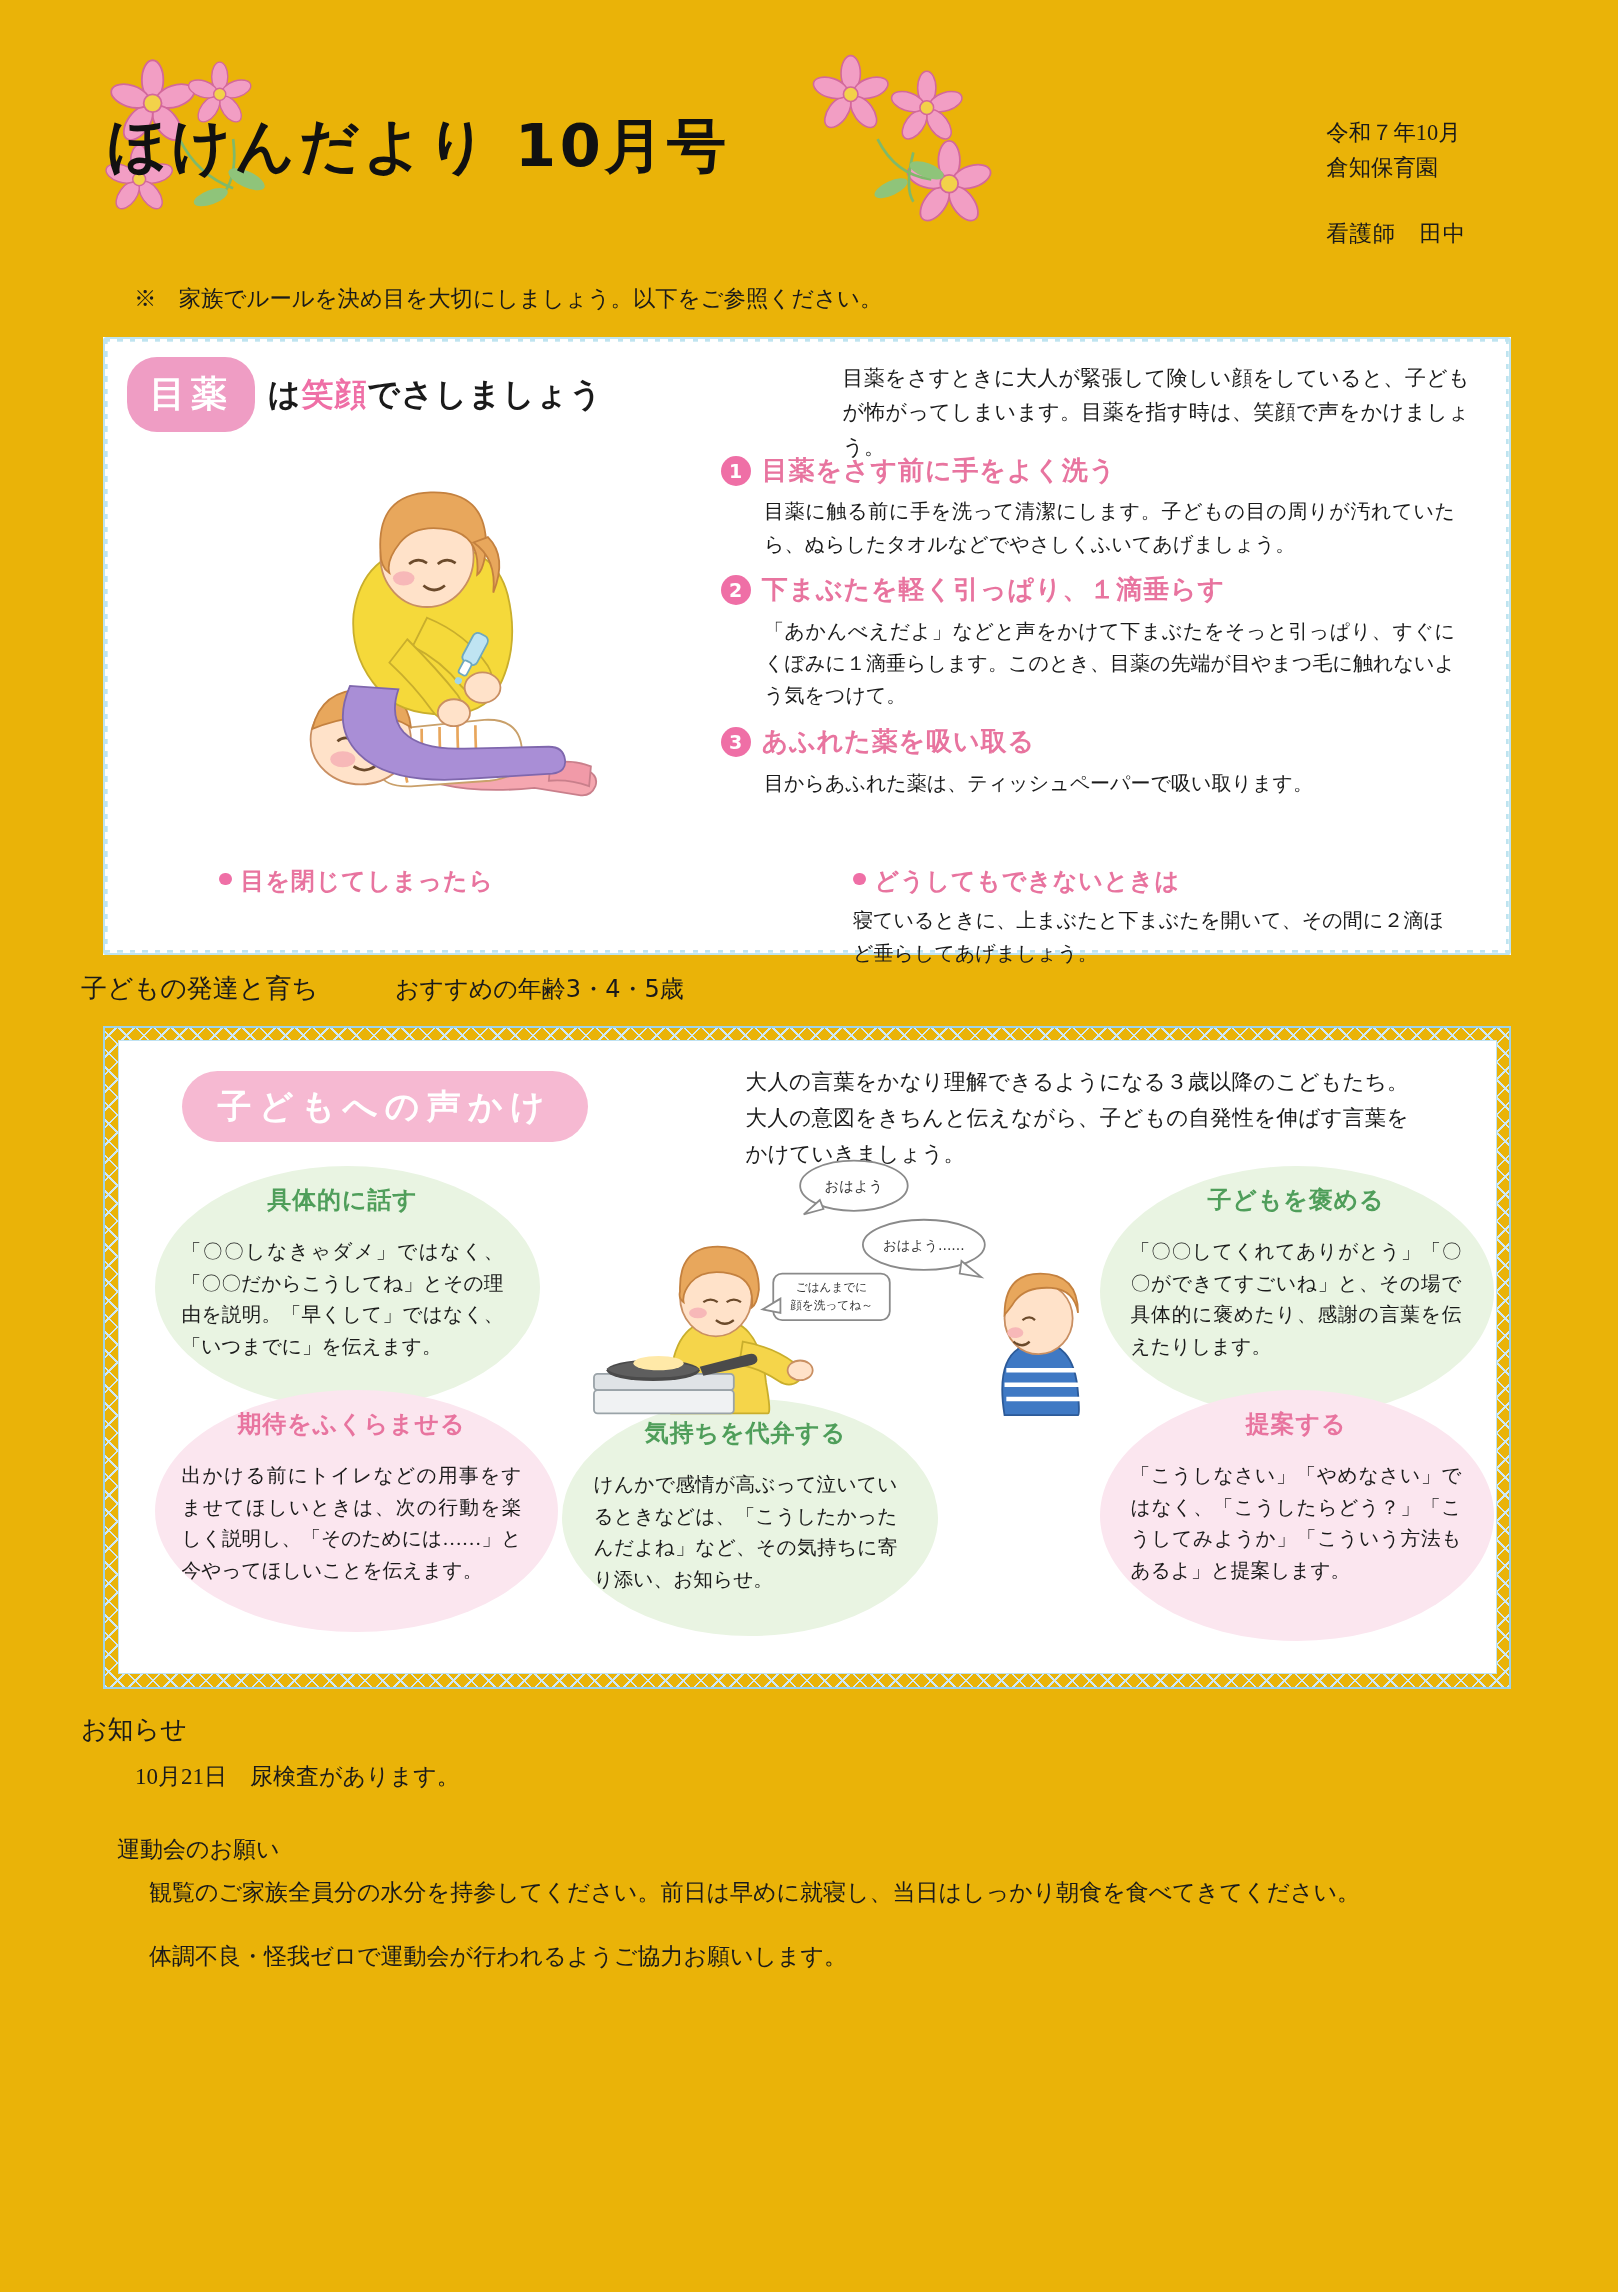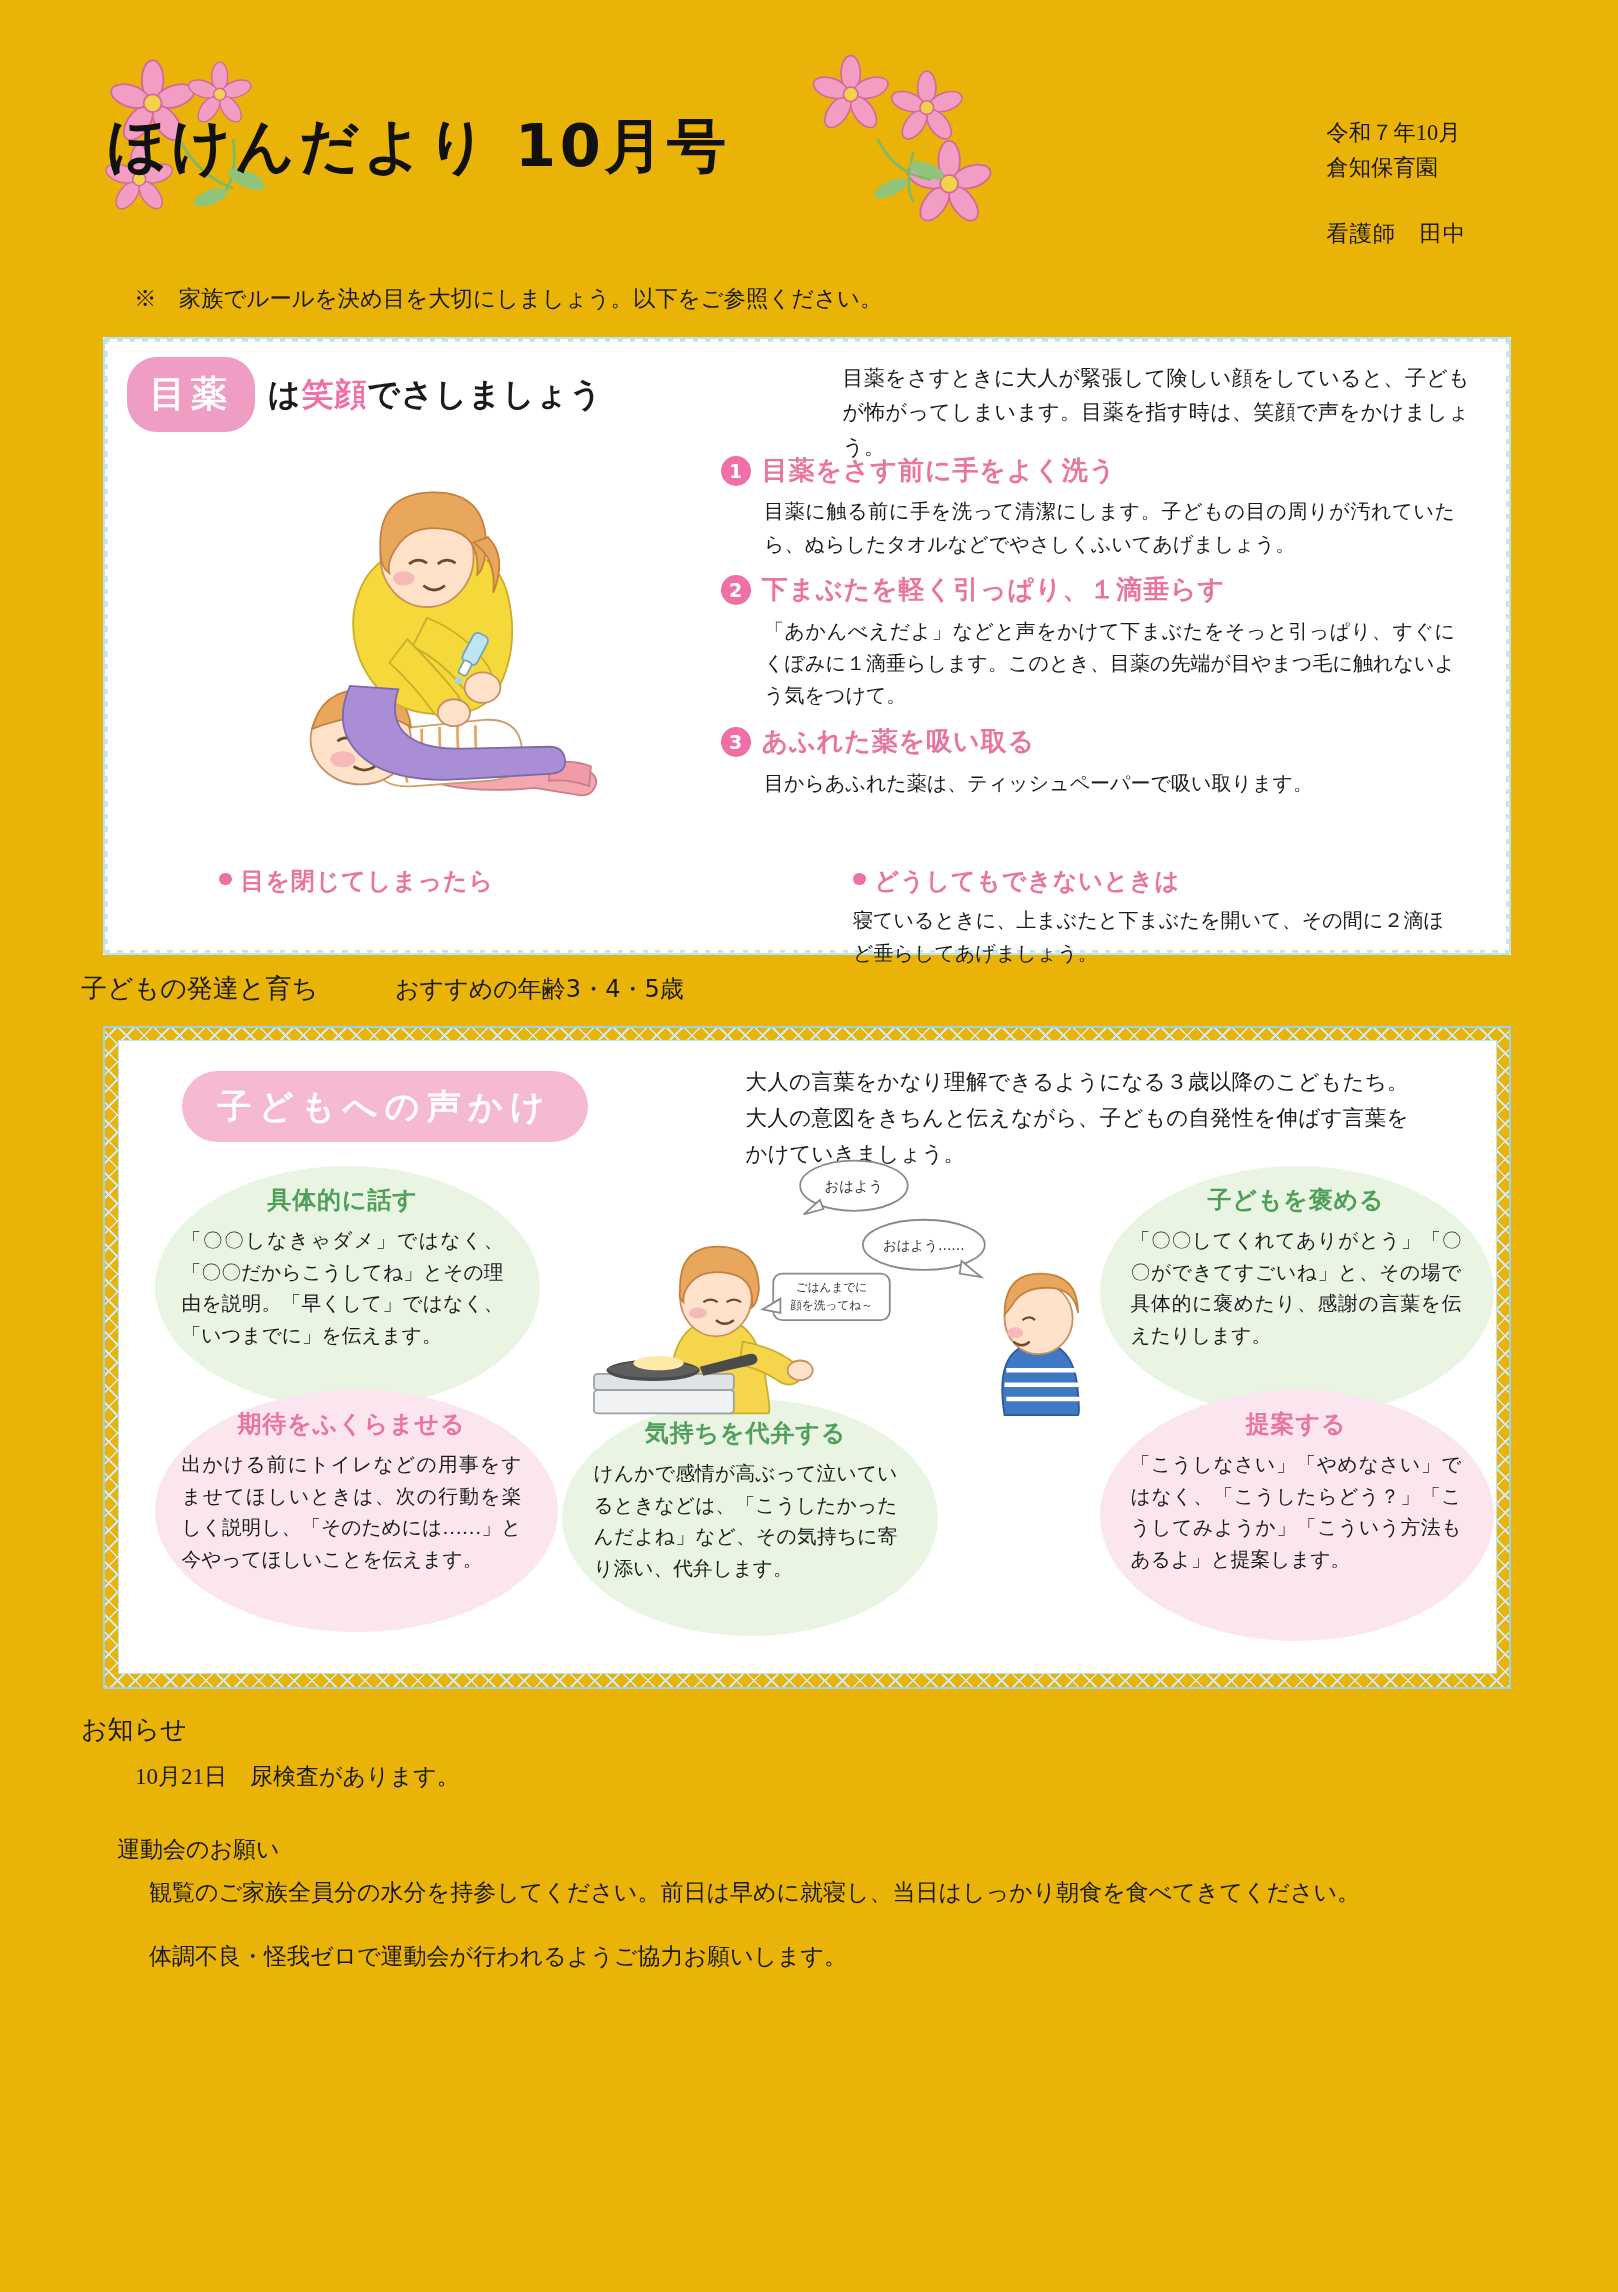--- a/index.html
+++ b/index.html
@@ -259,21 +259,21 @@
     font-family: "DejaVu Sans", sans-serif;
     font-weight: bold;
     font-size: 24px;
     text-align: center;
     letter-spacing: 0.9px;
   }
   .bub-body {
     font-size: 19.7px;
     line-height: 1.6;
     text-align: justify;
-    margin-top: 9px;
+    margin-top: 20px;
   }
   .b1 { left: 63px;  top: 143px; width: 322px; }
   .b2 { left: 1012px; top: 143px; width: 331px; }
   .b3 { left: 63px;  top: 367px; width: 340px; }
   .b4 { left: 475px; top: 376px; width: 304px; }
   .b5 { left: 1012px; top: 367px; width: 331px; }
   .bg-ellipse {
     position: absolute;
     border-radius: 50%;
     z-index: 0;
@@ -553,21 +553,21 @@
       <div class="bub-wrap b2">
         <div class="bub-title" style="color:#4f9e5a">子どもを褒める</div>
         <div class="bub-body">「〇〇してくれてありがとう」「〇〇ができてすごいね」と、その場で具体的に褒めたり、感謝の言葉を伝えたりします。</div>
       </div>
       <div class="bub-wrap b3">
         <div class="bub-title" style="color:#e8749f">期待をふくらませる</div>
         <div class="bub-body">出かける前にトイレなどの用事をすませてほしいときは、次の行動を楽しく説明し、「そのためには……」と今やってほしいことを伝えます。</div>
       </div>
       <div class="bub-wrap b4">
         <div class="bub-title" style="color:#4f9e5a">気持ちを代弁する</div>
-        <div class="bub-body">けんかで感情が高ぶって泣いているときなどは、「こうしたかったんだよね」など、その気持ちに寄り添い、代弁します。</div>
+        <div class="bub-body">けんかで感情が高ぶって泣いているときなどは、「こうしたかったんだよね」など、その気持ちに寄り添い、お知らせ。</div>
       </div>
       <div class="bub-wrap b5">
         <div class="bub-title" style="color:#e8749f">提案する</div>
         <div class="bub-body">「こうしなさい」「やめなさい」ではなく、「こうしたらどう？」「こうしてみようか」「こういう方法もあるよ」と提案します。</div>
       </div>
     </div>
   </div>
 
   <div class="notices">
     <h3>お知らせ</h3>

